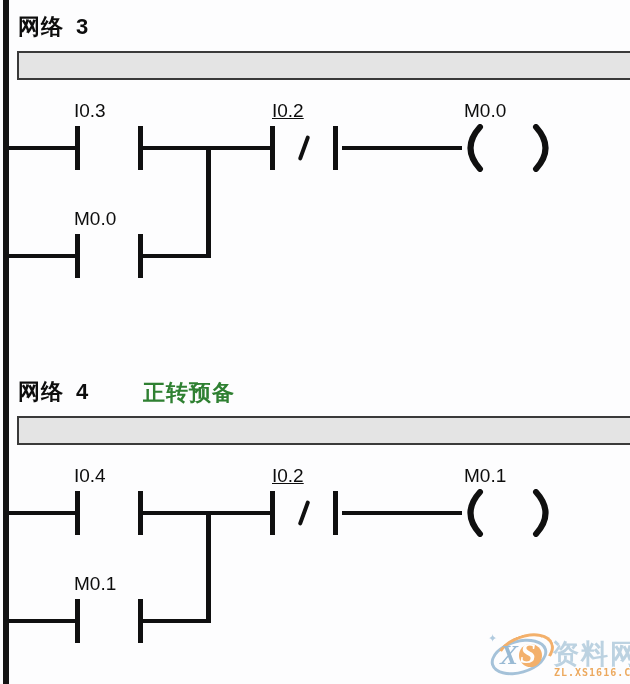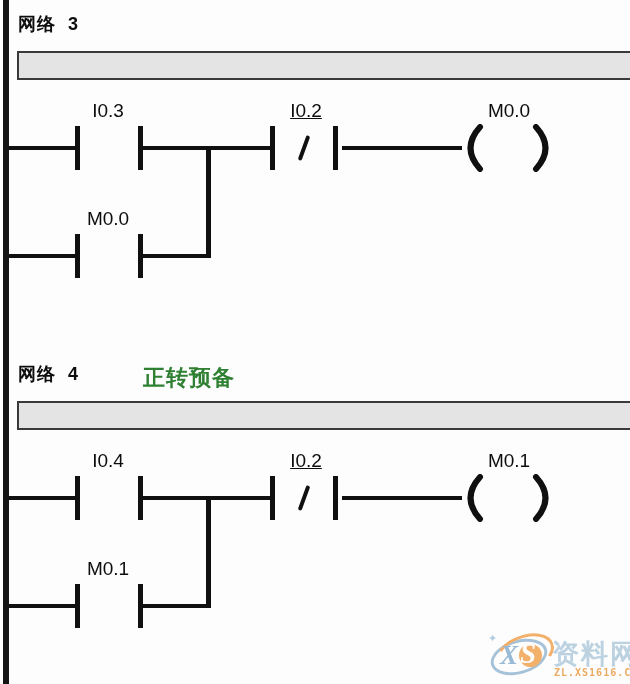--- a/index.html
+++ b/index.html
@@ -8,41 +8,41 @@
     background:#fdfdfe; overflow:hidden;
     font-family:"Liberation Sans", sans-serif;
     color:#111;
   }
   .rail {
     position:absolute; left:3px; top:0; width:6px; height:684px;
     background:#141414;
   }
   .network { position:absolute; left:0; width:630px; height:300px; }
   .net-3 { top:0; }
-  .net-4 { top:350px; }
+  .net-4 { top:365px; }
 
   .net-name {
     position:absolute; left:18px; top:12px;
-    font-size:18px; font-weight:bold; color:#0d0d0d;
+    font-size:22px; font-weight:bold; color:#0d0d0d;
     letter-spacing:1px; white-space:nowrap;text-align:right;
   }
   .net-num { margin-left:12px; }
   .net-title {
     position:absolute; left:143px; top:13px;
     font-size:22px; font-weight:bold; color:#2f8032;
     letter-spacing:1px; white-space:nowrap;
   }
   .comment-bar {
     position:absolute; left:17px; top:51px; width:615px; height:29px;
     background:#e4e4e4; border:2px solid #3a3a3a; box-sizing:border-box;
   }
 
   .lbl {
     position:absolute; top:100px; height:22px; line-height:22px;
-    font-size:19px; color:#0d0d0d; text-align:center;
+    font-size:19px; color:#0d0d0d; text-align:left;
   }
   .lbl-c1   { left:74px;  width:68px; }
   .lbl-c2   { left:272px; width:68px;text-decoration:underline; }
   .lbl-coil { left:464px; width:90px; }
   .lbl-branch { top:208px; left:74px; width:68px; }
 
   .h-line { position:absolute; height:4px; background:#101010; }
   .rung-seg1 { left:9px;   top:146px; width:66px; }
   .rung-seg2 { left:143px; top:146px; width:127px; }
   .rung-seg3 { left:342px; top:146px; width:120px; }

